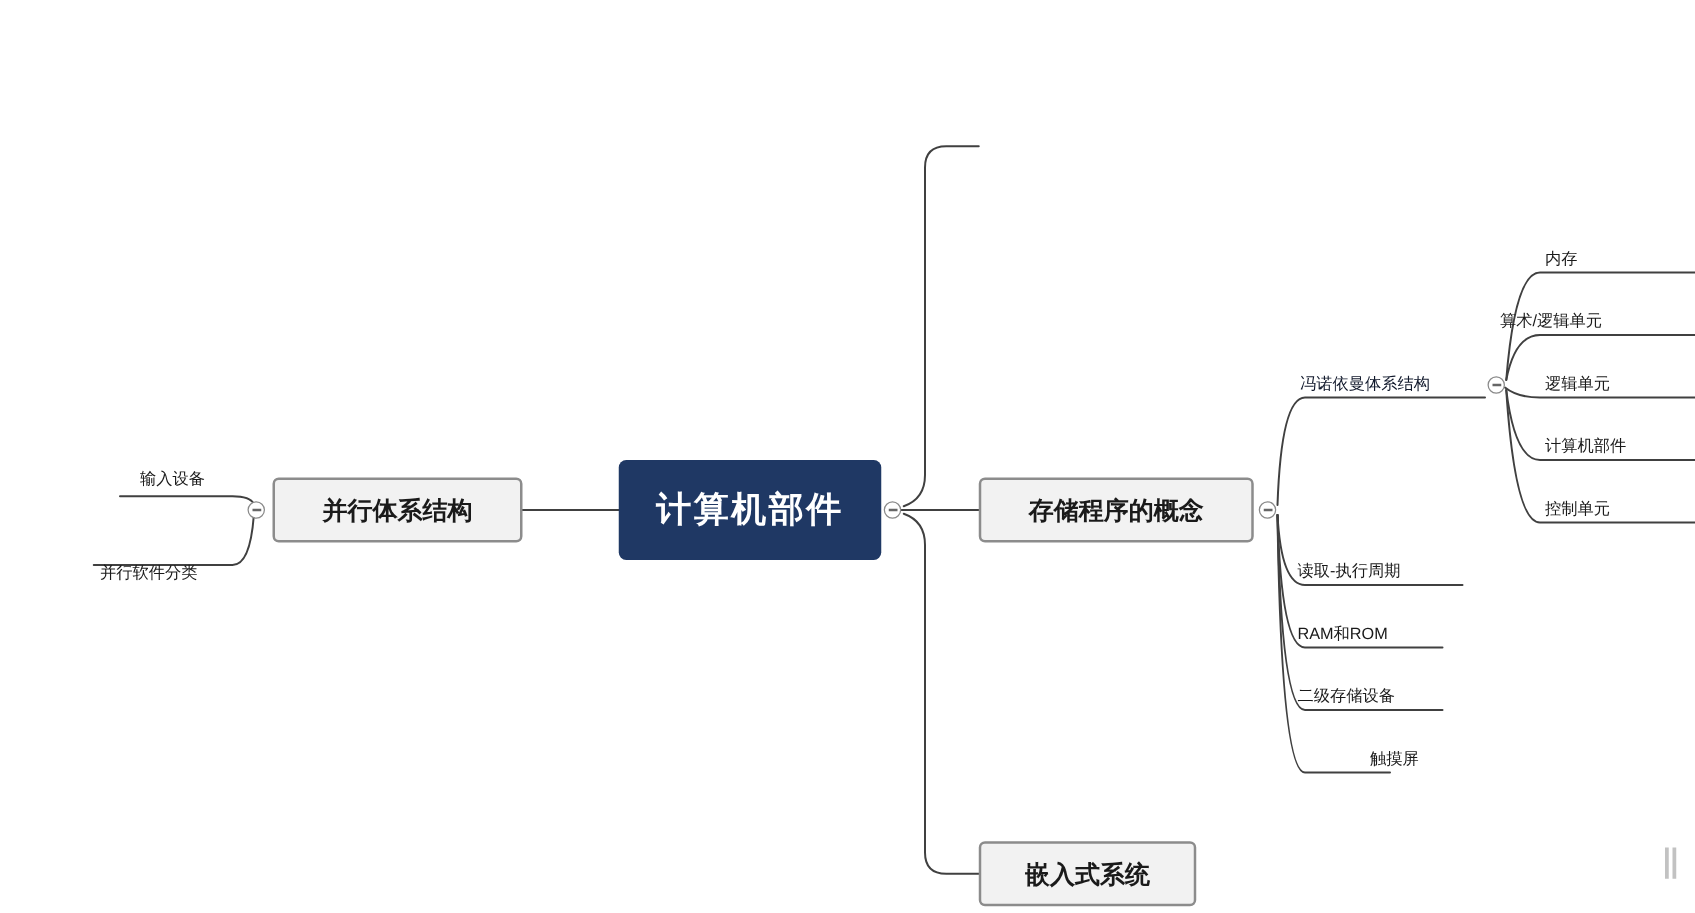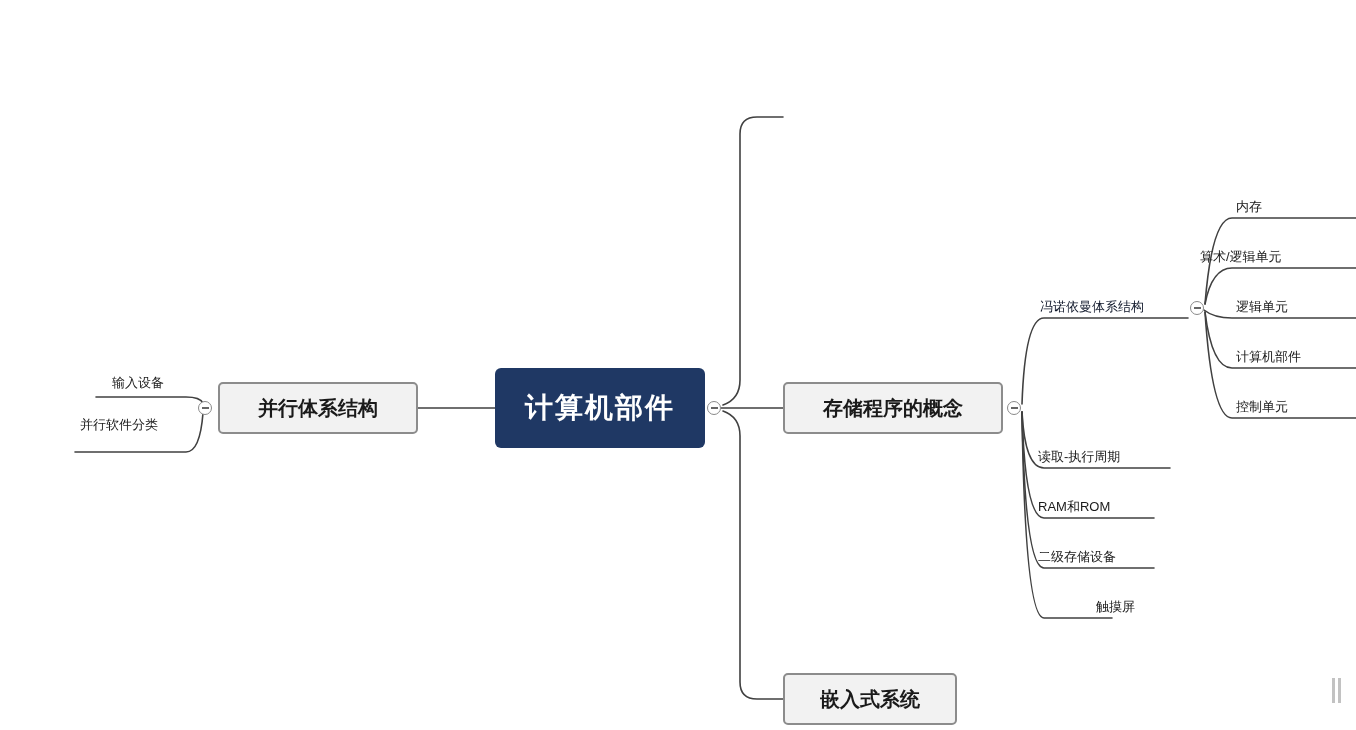--- a/index.html
+++ b/index.html
@@ -50,21 +50,21 @@
       <path d="M 1204 310 Q 1214 318 1232 318 H 1356"></path>
       <path d="M 1205 312 Q 1212 368 1232 368 H 1356"></path>
       <path d="M 1205 312 Q 1212 418 1232 418 H 1356"></path>
     </g>
   </svg>
 
   <div class="root-topic">计算机部件</div>
 
   <div class="branch" style="left:218px;top:382px;width:200px;height:52px">并行体系结构</div>
   <div class="leaf" style="left:112px;top:374px">输入设备</div>
-  <div class="leaf" style="left:80px;top:416px">并行软件分类</div>
+  <div class="leaf" style="left:80px;top:449px">并行软件分类</div>
 
   <div class="branch" style="left:783px;top:673px;width:174px;height:52px">嵌入式系统</div>
   <div class="branch" style="left:783px;top:382px;width:220px;height:52px">存储程序的概念</div>
 
   <div class="leaf red" style="left:1040px;top:298px">冯诺依曼体系结构</div>
   <div class="leaf" style="left:1038px;top:448px">读取-执行周期</div>
   <div class="leaf" style="left:1038px;top:498px">RAM和ROM</div>
   <div class="leaf" style="left:1038px;top:548px">二级存储设备</div>
   <div class="leaf" style="left:1096px;top:598px">触摸屏</div>
 

